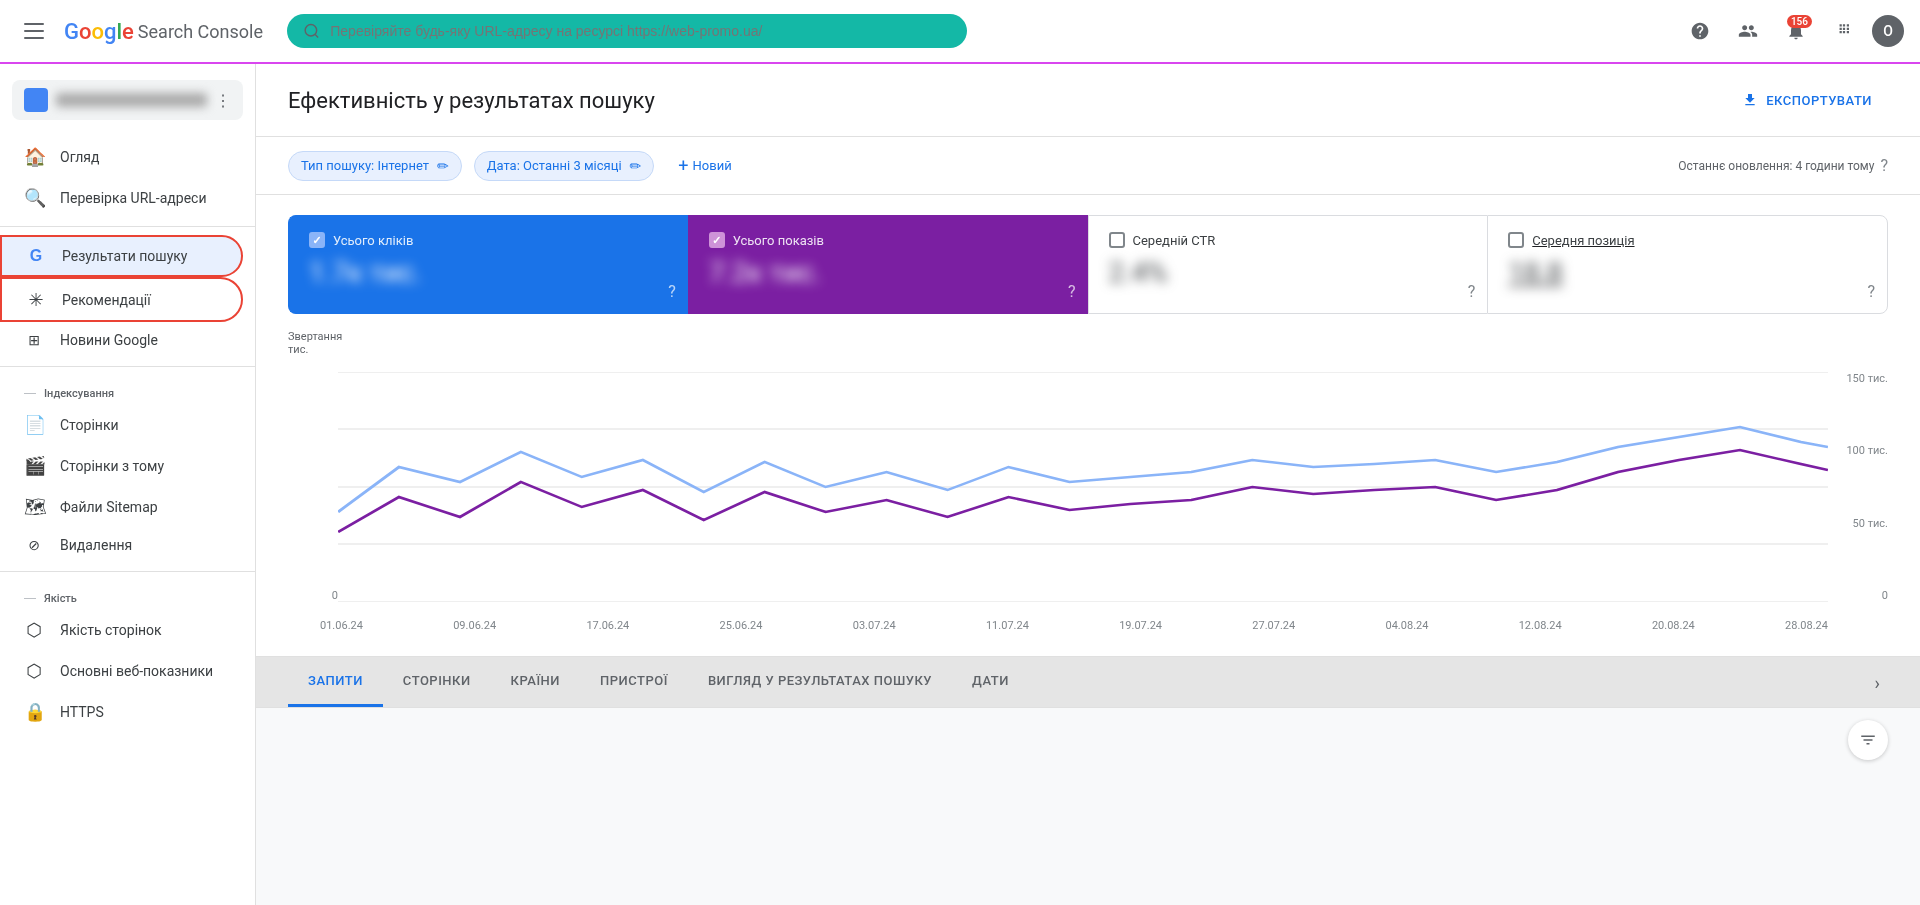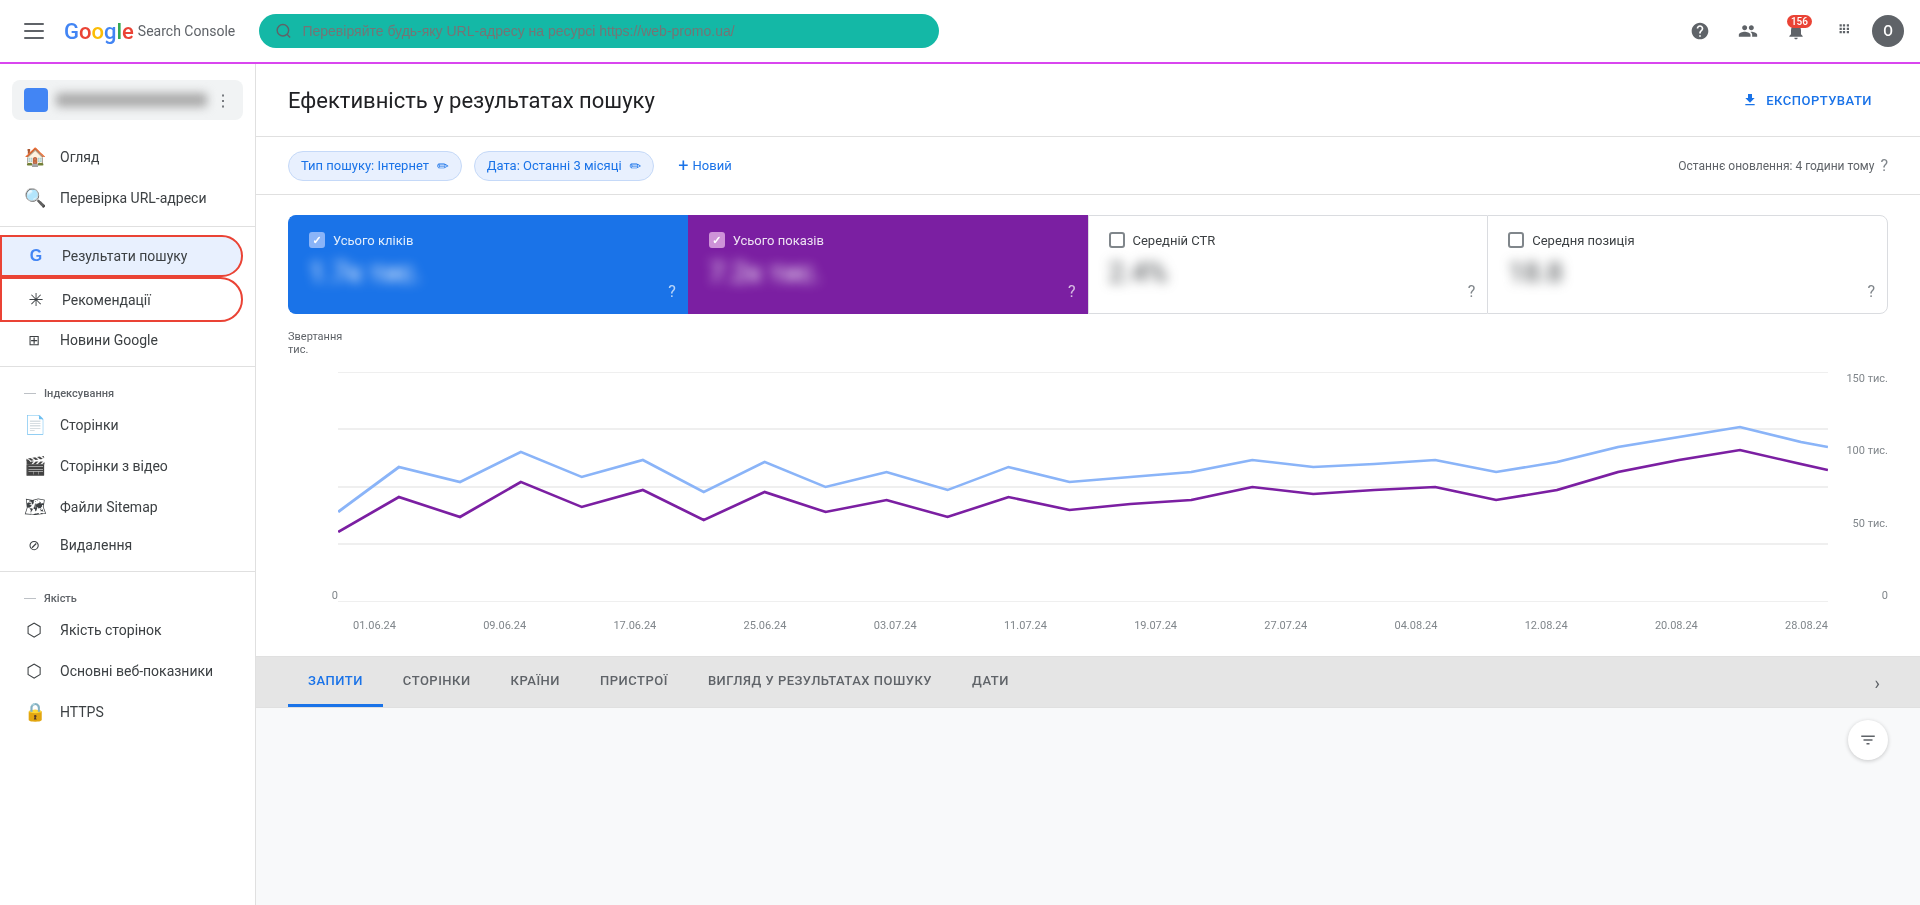--- a/index.html
+++ b/index.html
@@ -17,21 +17,21 @@
       gap: 12px;
     }
     .menu-icon { cursor: pointer; display: flex; flex-direction: column; gap: 5px; padding: 8px; }
     .menu-icon span { display: block; width: 20px; height: 2px; background: #5f6368; border-radius: 1px; }
     .logo-area { display: flex; align-items: center; gap: 4px; margin-right: 12px; }
     .google-logo { font-size: 22px; font-weight: 500; }
     .google-logo .g-blue { color: #4285f4; }
     .google-logo .g-red { color: #ea4335; }
     .google-logo .g-yellow { color: #fbbc05; }
     .google-logo .g-green { color: #34a853; }
-    .app-title { font-size: 14px; color: #5f6368; font-weight: 400; }
+    .app-title { font-size: 18px; color: #5f6368; font-weight: 400; }
     .search-bar {
       flex: 1;
       max-width: 680px;
       display: flex;
       align-items: center;
       background: #14b8a6;
       border-radius: 24px;
       padding: 8px 16px;
       gap: 10px;
     }
@@ -134,21 +134,21 @@
     .metrics-row {
       display: flex; gap: 0; padding: 24px 32px 0;
       background: #fff;
     }
     .metric-card {
       flex: 1; padding: 16px 20px; border: 1px solid #dadce0; cursor: pointer;
       position: relative;
     }
     .metric-card:not(:last-child) { border-right: none; }
     .metric-card:first-child { border-radius: 8px 0 0 8px; }
-    .metric-card:last-child { border-radius: 0 8px 8px 0; }
+    .metric-card:last-child { border-radius: 0 8px 8px 0; text-decoration: underline; }
     .metric-card.active-blue { background: #1a73e8; border-color: #1a73e8; }
     .metric-card.active-purple { background: #7b1fa2; border-color: #7b1fa2; }
     .metric-checkbox { display: flex; align-items: center; gap: 8px; margin-bottom: 8px; }
     .checkbox {
       width: 16px; height: 16px; border: 2px solid #5f6368; border-radius: 3px;
       display: flex; align-items: center; justify-content: center; flex-shrink: 0;
     }
     .checkbox.checked-blue { border-color: #8ab4f8; background: #8ab4f8; }
     .checkbox.checked-purple { border-color: #ce93d8; background: #ce93d8; }
     .checkbox.unchecked { border-color: #80868b; background: transparent; }
@@ -162,21 +162,21 @@
 
     
     .chart-section {
       background: #fff; padding: 16px 32px 24px; border-bottom: 1px solid #e0e0e0;
     }
     .chart-legend { font-size: 11px; color: #5f6368; margin-bottom: 16px; }
     .chart-container { position: relative; height: 260px; }
     .chart-y-axis { position: absolute; left: 0; top: 0; bottom: 30px; display: flex; flex-direction: column; justify-content: space-between; width: 50px; }
     .y-label { font-size: 11px; color: #80868b; text-align: right; }
     .chart-area { position: absolute; left: 50px; right: 60px; top: 0; bottom: 30px; }
-    .chart-x-axis { position: absolute; left: 65px; right: 60px; bottom: 0; display: flex; justify-content: space-between; }
+    .chart-x-axis { position: absolute; left: 32px; right: 60px; bottom: 0; display: flex; justify-content: space-between; }
     .x-label { font-size: 11px; color: #80868b; }
     .y-axis-right { position: absolute; right: 0; top: 0; bottom: 30px; display: flex; flex-direction: column; justify-content: space-between; width: 55px; text-align: right; }
     .y-label-right { font-size: 11px; color: #80868b; }
     .chart-svg { width: 100%; height: 100%; }
 
     
     .tabs-section {
       background: #e5e5e5; border-bottom: 1px solid #e0e0e0;
       display: flex; align-items: center; padding: 0 32px;
     }
@@ -277,21 +277,21 @@
 
     <div class="section-header">
       <span>Індексування</span>
     </div>
     <div class="nav-item">
       <span class="nav-icon">📄</span>
       <span>Сторінки</span>
     </div>
     <div class="nav-item">
       <span class="nav-icon">🎬</span>
-      <span>Сторінки з відео</span>
+      <span>Сторінки з тому</span>
     </div>
     <div class="nav-item">
       <span class="nav-icon">🗺</span>
       <span>Файли Sitemap</span>
     </div>
     <div class="nav-item">
       <span class="nav-icon" style="font-size:14px;">⊘</span>
       <span>Видалення</span>
     </div>
 

